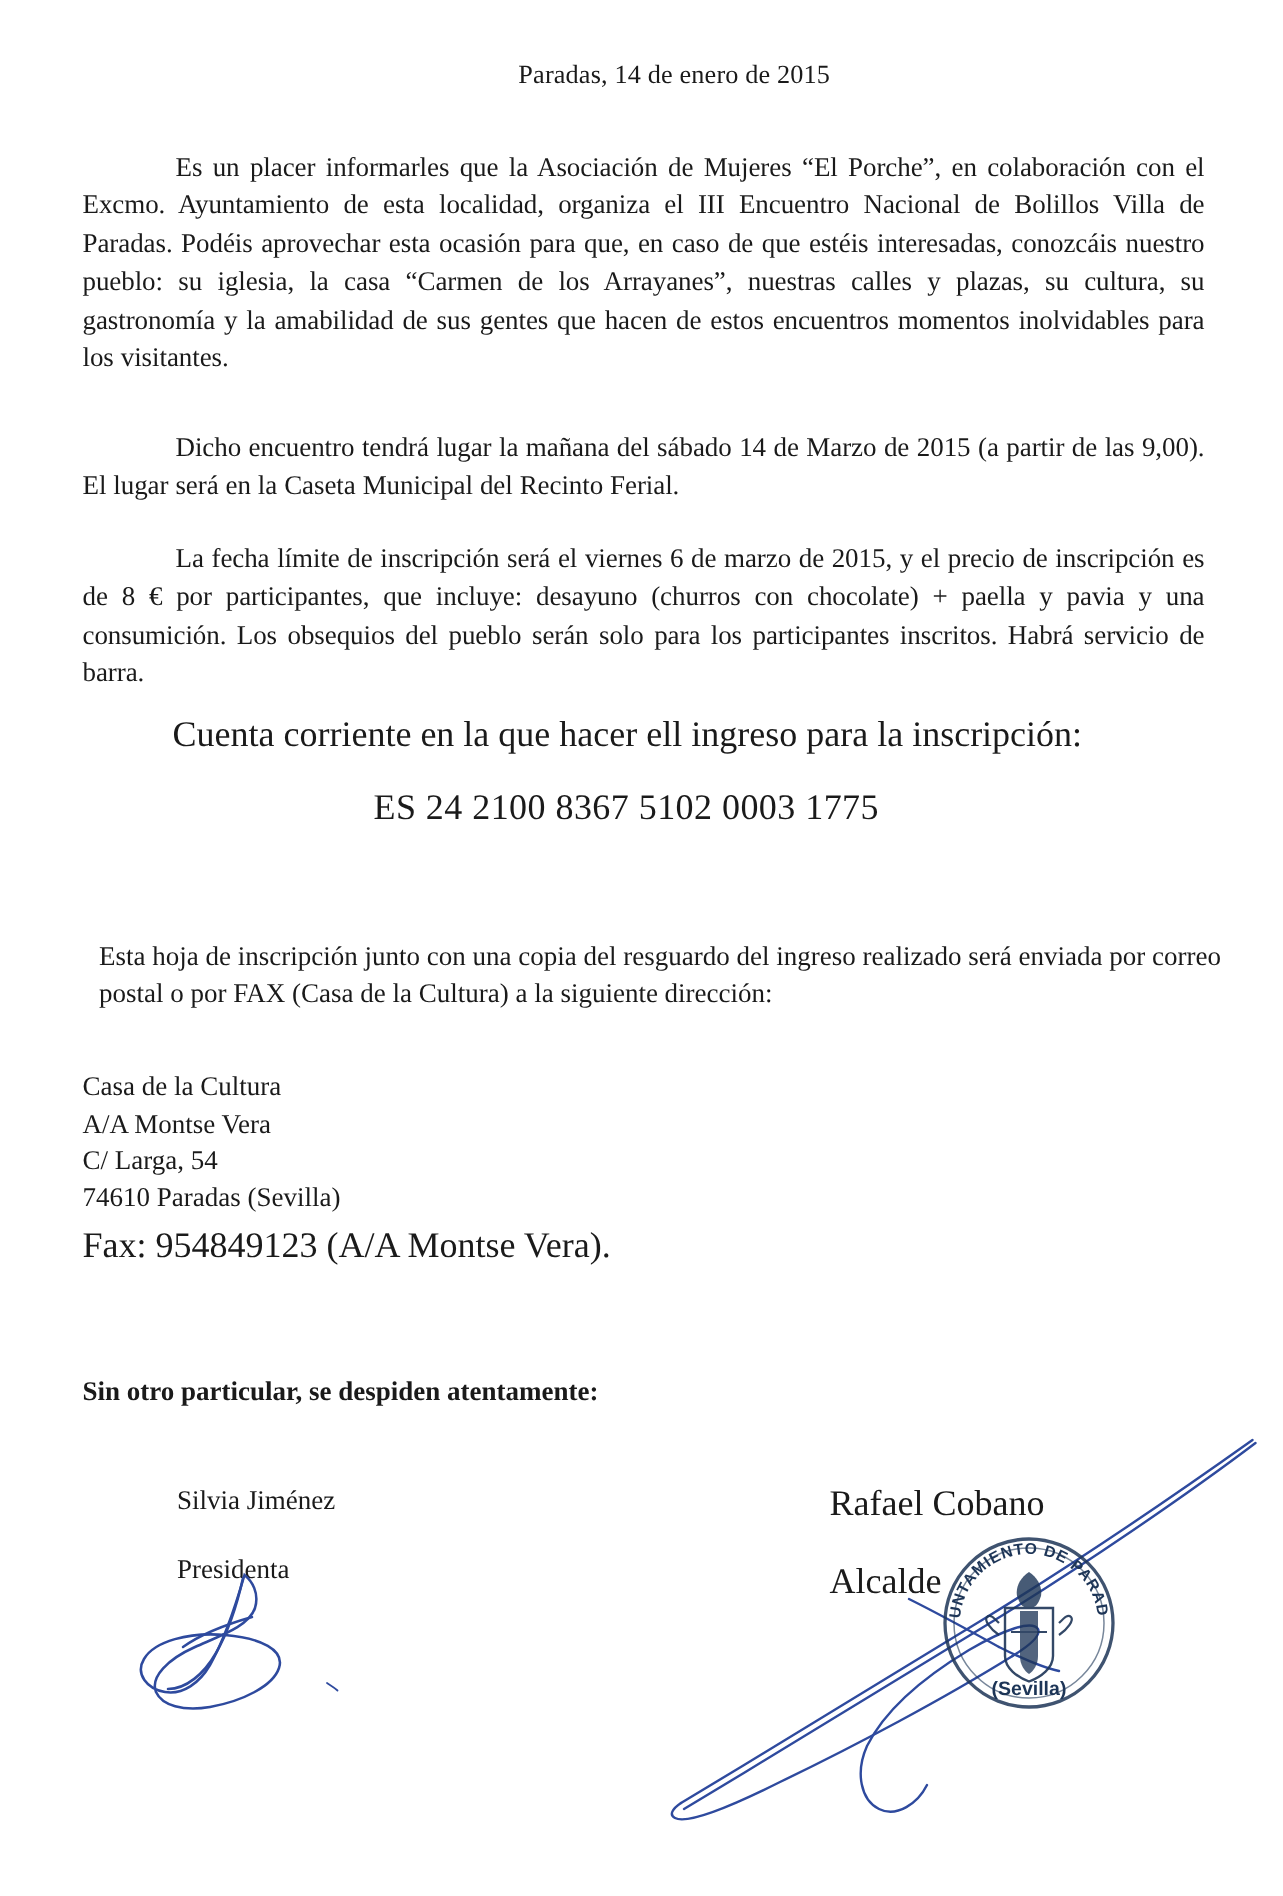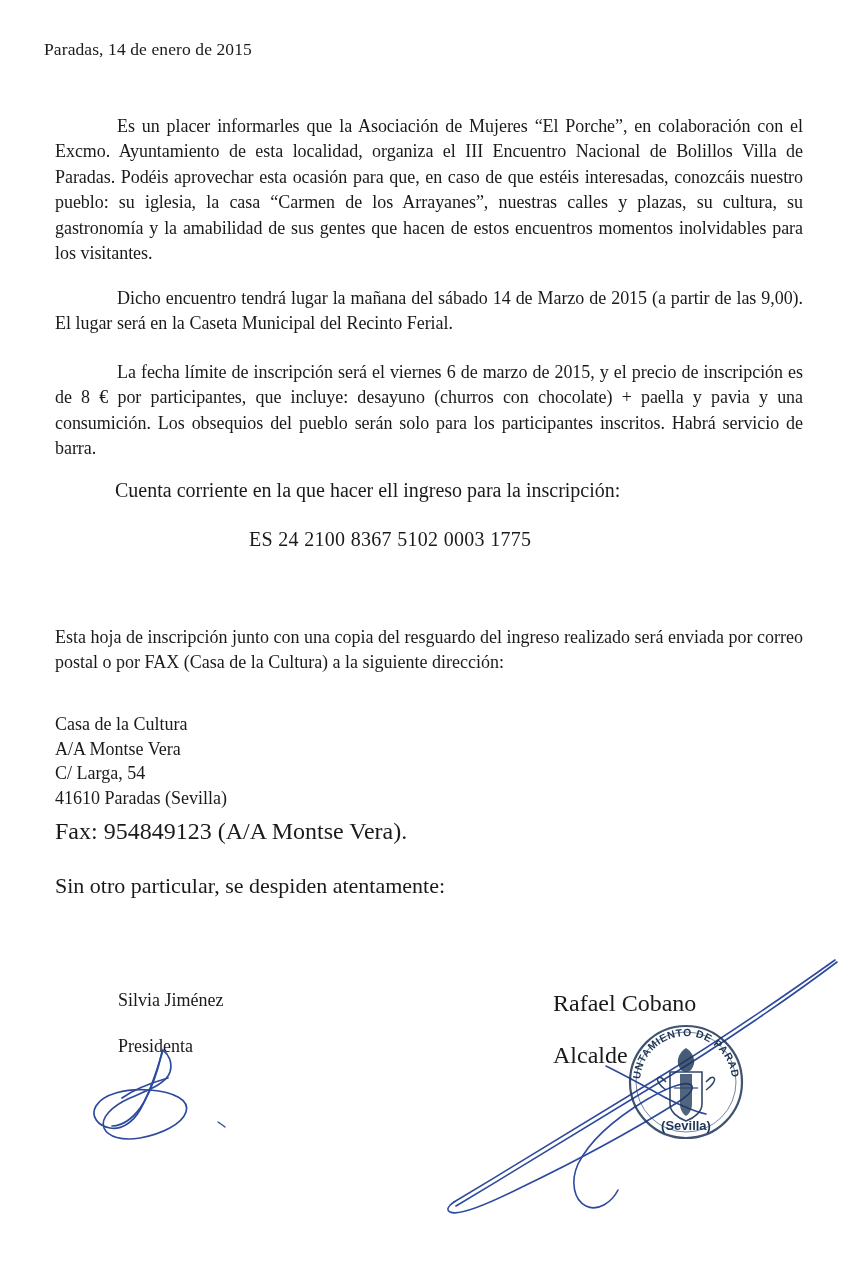--- a/index.html
+++ b/index.html
@@ -17,65 +17,66 @@
     width: 855px;
     height: 1264px;
     background: #ffffff;
     overflow: hidden;
   }
   .doc-date {
     position: absolute;
     left: 0;
     right: 0;
     top: 39px;
+    text-align: center;
     font-size: 17.5px;
     letter-spacing: 0.1px;
     padding-left: 44px;
   }
   .body-block {
     position: absolute;
     left: 55px;
     width: 748px;
   }
   p.para {
     margin: 0;
     font-size: 18px;
     line-height: 25.4px;
     text-align: justify;
     text-indent: 62px;
     letter-spacing: -0.05px;
     word-spacing: 0.2px;
   }
-  .p1 { top: 114px; }
+  .p1 { top: 99px; }
   .p2 { top: 286px; }
   .p3 { top: 360px; }
 
   .line {
     position: absolute;
-    font-size: 20px;
+    font-size: 24px;
     line-height: 25px;
     white-space: nowrap;
   }
   .line-cuenta {
     left: 115px;
     top: 478px;
   }
   .line-iban {
     left: 249px;
     top: 527px;
     letter-spacing: 0.3px;
   }
   .line-telefono {
     left: 55px;
     top: 571px;
   }
 
   .p4 {
     position: absolute;
-    left: 55px;
+    left: 66px;
     width: 748px;
     top: 625px;
     margin: 0;
     font-size: 18px;
     line-height: 25.4px;
     text-align: justify;
     text-indent: 0;
   }
 
   .address {
@@ -91,23 +92,24 @@
     position: absolute;
     left: 55px;
     top: 818px;
     font-size: 24px;
     white-space: nowrap;
   }
 
   .closing {
     position: absolute;
     left: 55px;
-    top: 873px;
-    font-size: 22px;
-    white-space: nowrap;
+    top: 917px;
+    font-size: 18px;
+    white-space: nowrap;
+    font-weight: bold;
   }
 
   .sig-col-left {
     position: absolute;
     left: 118px;
     top: 990px;
     font-size: 18px;
   }
   .sig-col-right {
     position: absolute;
@@ -172,21 +174,21 @@
 
   <div class="line line-cuenta">Cuenta corriente en la que hacer ell ingreso para la inscripción:</div>
   <div class="line line-iban">ES 24 2100 8367 5102 0003 1775</div>
 
   <p class="p4">Esta hoja de inscripción junto con una copia del resguardo del ingreso realizado será enviada por correo postal o por FAX (Casa de la Cultura) a la siguiente dirección:</p>
 
   <div class="address">
     <div>Casa de la Cultura</div>
     <div>A/A Montse Vera</div>
     <div>C/ Larga, 54</div>
-    <div>41610 Paradas (Sevilla)</div>
+    <div>74610 Paradas (Sevilla)</div>
   </div>
 
   <div class="fax-line">Fax: 954849123 (A/A Montse Vera).</div>
 
   <div class="closing">Sin otro particular, se despiden atentamente:</div>
 
   <div class="sig-col-left">
     <div class="sig-name">Silvia Jiménez</div>
     <div class="sig-role">Presidenta</div>
   </div>

